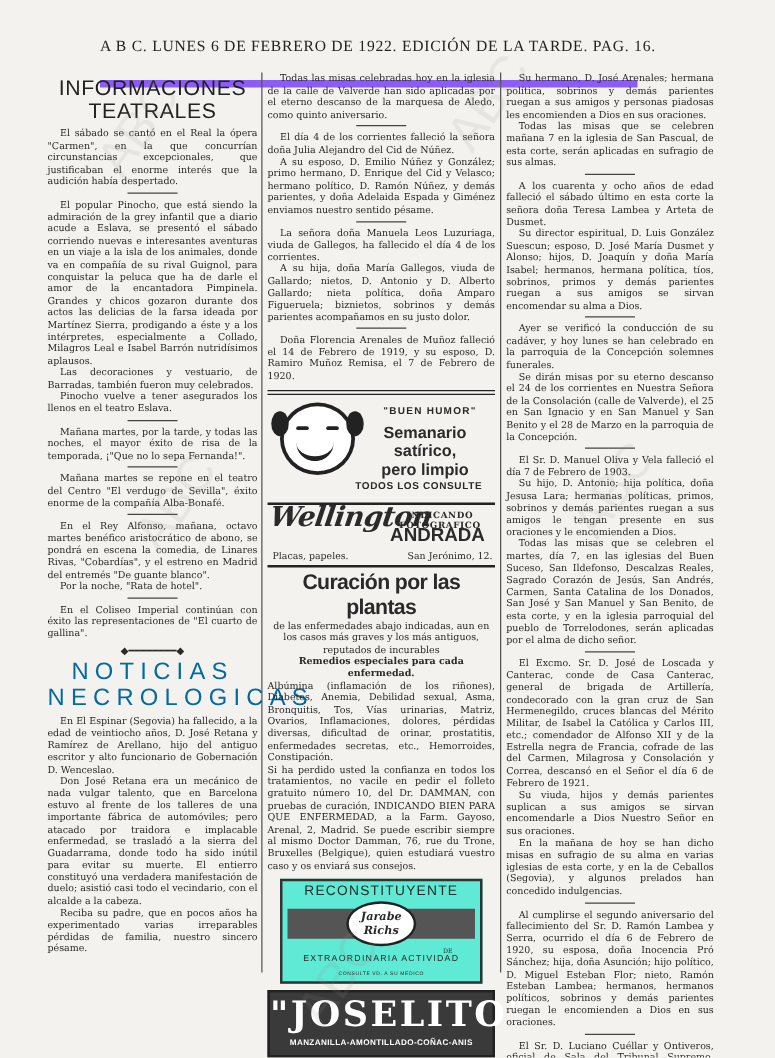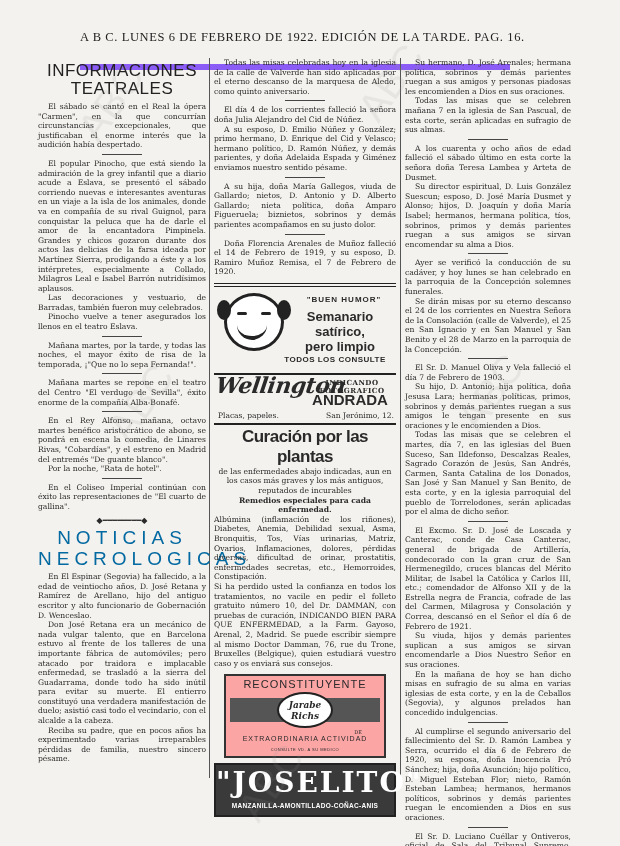--- a/index.html
+++ b/index.html
@@ -26,21 +26,21 @@
   .bh-days{position:absolute;left:60px;top:68px;width:122px;text-align:center;font-family:"Liberation Sans",sans-serif;font-weight:bold;font-size:8px;letter-spacing:0.5px;}
   .ad-wellington{position:relative;height:48px;border-bottom:2px solid #222;}
   .wl-brand{position:absolute;left:2px;top:6px;font-family:"DejaVu Serif",serif;font-style:italic;font-weight:bold;font-size:22px;letter-spacing:-0.5px;transform:skewX(-8deg);}
   .wl-plates{position:absolute;left:4px;top:36px;font-size:7.5px;}
   .wl-mat{position:absolute;right:4px;top:4px;width:80px;text-align:center;font-size:7px;font-weight:bold;line-height:8px;letter-spacing:0.5px;}
   .wl-andrada{position:absolute;right:6px;top:20px;width:80px;text-align:center;font-family:"Liberation Sans",sans-serif;font-weight:bold;font-size:15px;}
   .wl-addr{position:absolute;right:2px;top:36px;font-size:7.5px;}
   .cur-title{font-family:"Liberation Sans",sans-serif;font-weight:bold;font-size:17px;line-height:20px;text-align:center;letter-spacing:-0.5px;margin-top:2px;}
   .cur-body p{text-indent:0;text-align:center;}
   .cur-body p.j{text-align:justify;}
-  .ad-recon{margin:6px 10px 0;border:2px solid #333;height:80px;position:relative;background:#fca5a5;}
+  .ad-recon{margin:6px 10px 0;border:2px solid #333;height:80px;position:relative;background:#5eead4;}
   .rc-title{position:absolute;top:4px;left:0;width:100%;text-align:center;font-family:"Liberation Sans",sans-serif;font-size:11px;letter-spacing:1px;}
   .rc-band{position:absolute;top:22px;left:4px;right:4px;height:24px;background:#555;}
   .rc-logo{position:absolute;top:16px;left:50%;margin-left:-28px;width:56px;height:36px;border:2px solid #222;border-radius:50%;background:#fff;text-align:center;font-family:"DejaVu Serif",serif;font-style:italic;font-weight:bold;font-size:9px;line-height:11px;padding-top:6px;box-sizing:border-box;}
   .rc-de{position:absolute;top:52px;right:22px;font-size:5px;}
   .rc-act{position:absolute;top:58px;left:0;width:100%;text-align:center;font-family:"Liberation Sans",sans-serif;font-size:7px;letter-spacing:1px;}
   .rc-cons{position:absolute;top:69px;left:0;width:100%;text-align:center;font-family:"Liberation Sans",sans-serif;font-size:4px;letter-spacing:0.5px;}
   .ad-joselito{margin-top:5px;background:#3a3a3a;height:50px;position:relative;border:2px solid #222;}
   .js-title{position:absolute;top:2px;left:0;width:100%;text-align:center;color:#fff;font-family:"DejaVu Serif",serif;font-weight:bold;font-size:28px;line-height:32px;letter-spacing:2px;}
   .js-sub{position:absolute;top:36px;left:0;width:100%;text-align:center;color:#fff;font-family:"Liberation Sans",sans-serif;font-weight:bold;font-size:6.5px;letter-spacing:0.3px;}
   .watermark{position:absolute;font-family:"Liberation Sans",sans-serif;font-size:40px;color:rgba(150,150,150,0.13);transform:rotate(-55deg);pointer-events:none;}
@@ -82,20 +82,21 @@
   <p>Reciba su padre, que en pocos años ha experimentado varias irreparables pérdidas de familia, nuestro sincero pésame.</p>
 
 </div>
 
 <div class="col c2">
   <p>Todas las misas celebradas hoy en la iglesia de la calle de Valverde han sido aplicadas por el eterno descanso de la marquesa de Aledo, como quinto aniversario.</p>
   <div class="sep"></div>
   <p>El día 4 de los corrientes falleció la señora doña Julia Alejandro del Cid de Núñez.</p>
   <p>A su esposo, D. Emilio Núñez y González; primo hermano, D. Enrique del Cid y Velasco; hermano político, D. Ramón Núñez, y demás parientes, y doña Adelaida Espada y Giménez enviamos nuestro sentido pésame.</p>
   <div class="sep"></div>
+  <p>La señora doña Manuela Leos Luzuriaga, viuda de Gallegos, ha fallecido el día 4 de los corrientes.</p>
   <p>A su hija, doña María Gallegos, viuda de Gallardo; nietos, D. Antonio y D. Alberto Gallardo; nieta política, doña Amparo Figueruela; biznietos, sobrinos y demás parientes acompañamos en su justo dolor.</p>
   <div class="sep"></div>
   <p>Doña Florencia Arenales de Muñoz falleció el 14 de Febrero de 1919, y su esposo, D. Ramiro Muñoz Remisa, el 7 de Febrero de 1920.</p>
 
   <div class="ad">
     <div class="ad-buenhumor">
       <div class="face">
         <div class="hairL" style="left:-10px;"></div>
         <div class="hairR" style="right:-10px;"></div>
         <div class="eye" style="left:10px;"></div>

